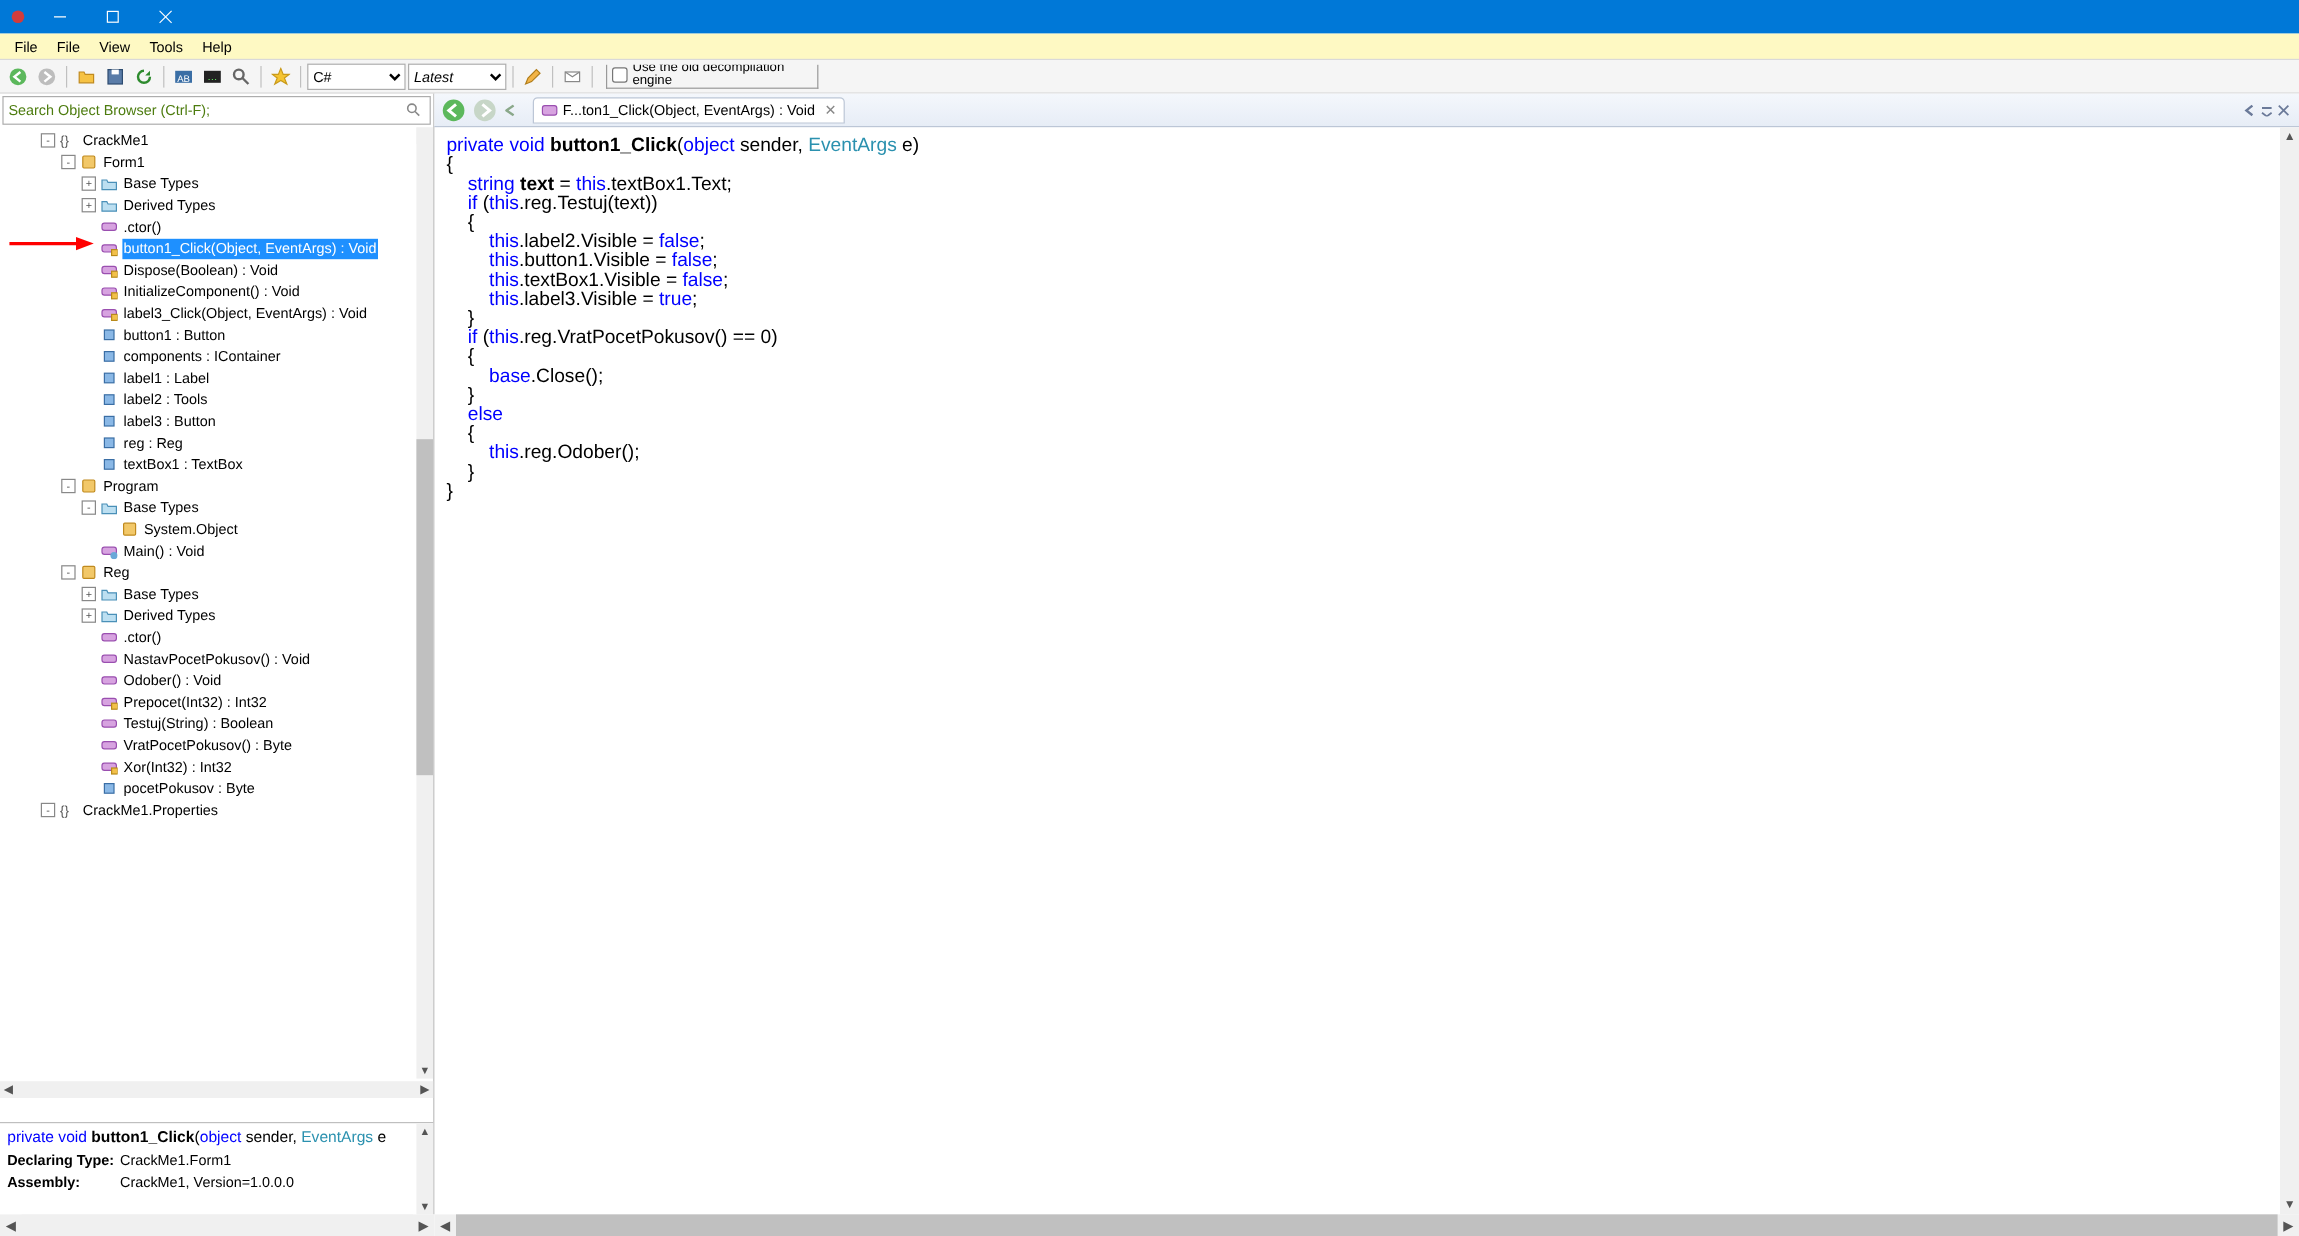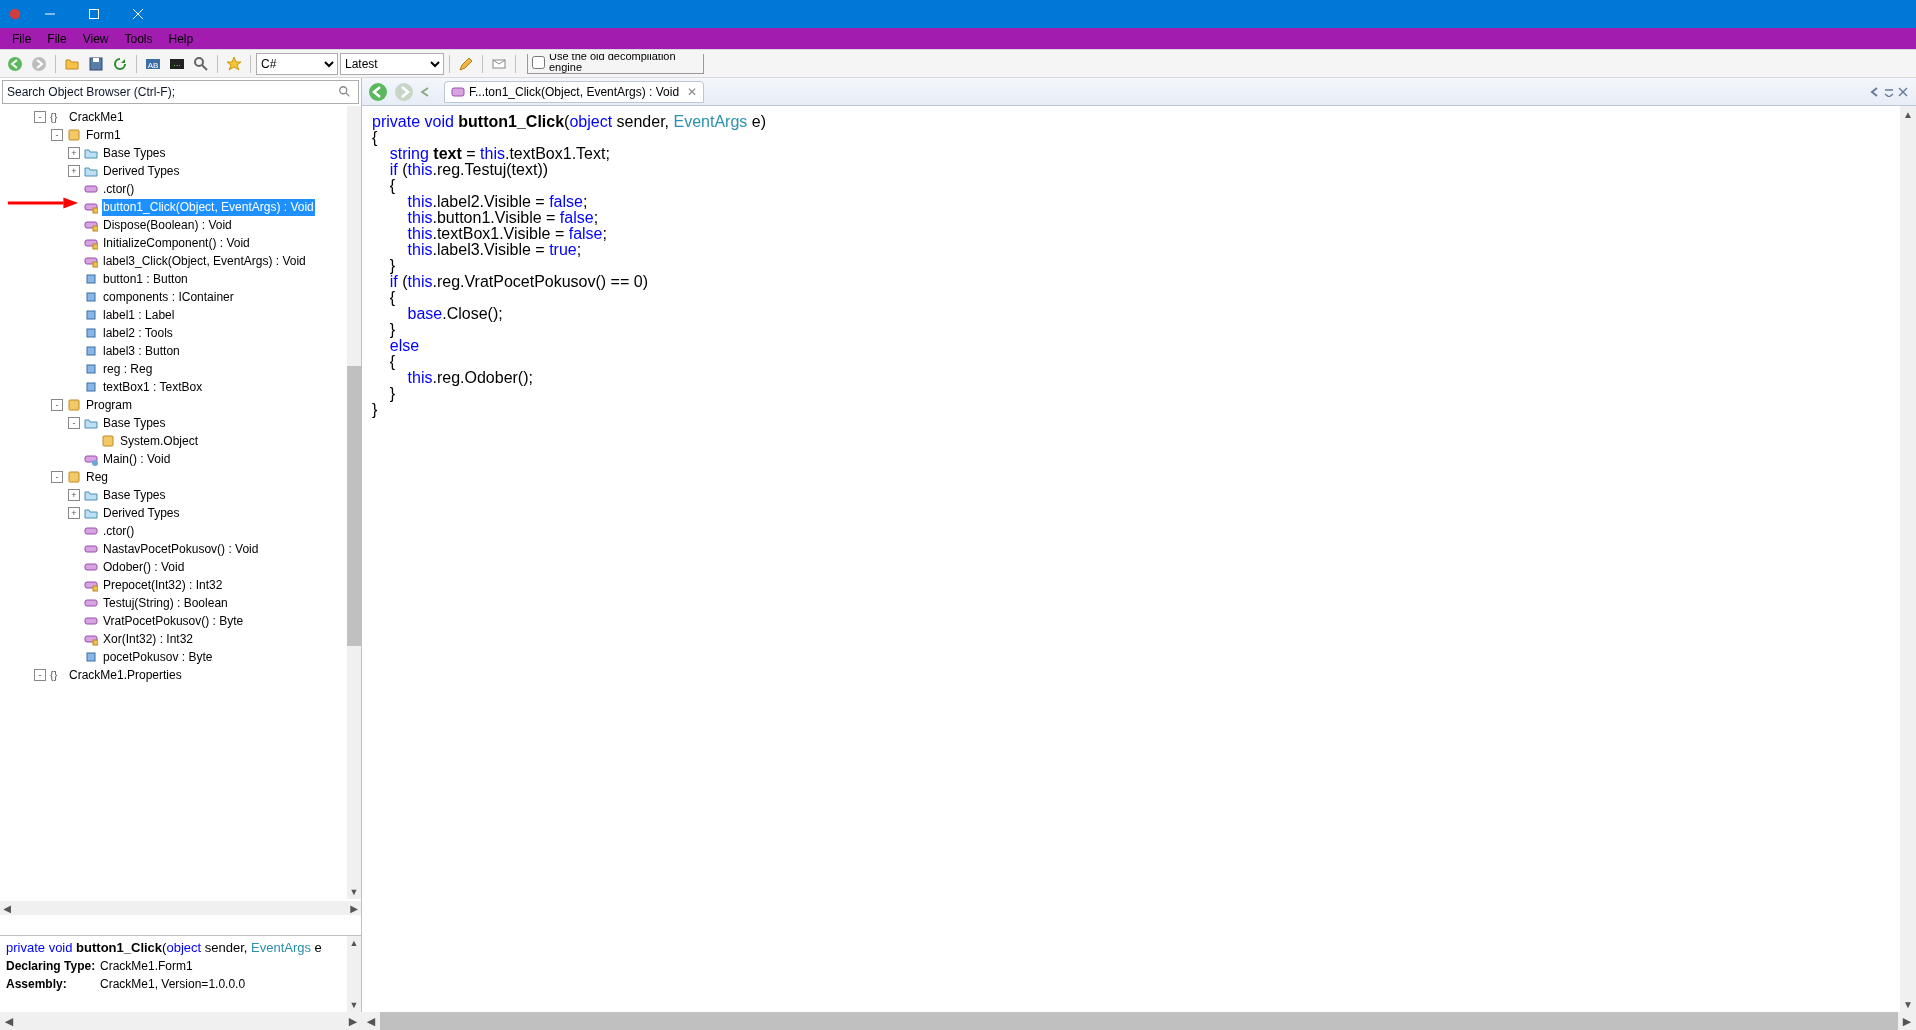--- a/index.html
+++ b/index.html
@@ -6,39 +6,39 @@
 html, body { width: 1916px; height: 1030px; overflow: hidden; background: #fff; }
 
 
 .titlebar { height: 28px; background: #0078d7; color: #fff; display: flex; align-items: center; padding: 0 8px; font-size: 12px; }
 .titlebar .app-icon { width: 14px; height: 14px; margin-right: 6px; }
 .titlebar .title-text { flex: 1; }
 .titlebar .win-btn { width: 44px; height: 28px; display: flex; align-items: center; justify-content: center; color: #fff; }
 .titlebar .win-btn svg { width: 12px; height: 12px; stroke: #fff; stroke-width: 1; fill: none; }
 
 
-.menubar { height: 22px; background: #a21caf; border-bottom: 1px solid #d9d9d9; display: flex; align-items: center; padding: 0 4px; font-size: 12px; }
+.menubar { height: 22px; background: #fef9c3; border-bottom: 1px solid #d9d9d9; display: flex; align-items: center; padding: 0 4px; font-size: 12px; }
 .menubar .menu-item { padding: 2px 8px; cursor: default; }
 
 
 .toolbar { height: 28px; background: #f5f5f5; border-bottom: 1px solid #d9d9d9; display: flex; align-items: center; padding: 0 4px; gap: 2px; font-size: 12px; }
 .toolbar .tb-btn { width: 22px; height: 22px; display: flex; align-items: center; justify-content: center; border: 1px solid transparent; }
 .toolbar .sep { width: 1px; height: 18px; background: #c0c0c0; margin: 0 3px; }
 .toolbar select { height: 22px; font-size: 12px; border: 1px solid #adadad; background: #fff; }
 .toolbar .lang-select { width: 82px; }
-.toolbar .ver-select { width: 104px; }
+.toolbar .ver-select { width: 82px; font-style: italic; }
 .toolbar .engine-box { margin-left: 6px; border: 1px solid #999; border-top: none; padding: 0 4px 2px 4px; font-size: 11px; line-height: 11px; display: flex; align-items: center; gap: 4px; height: 20px; overflow: hidden; }
 .toolbar .engine-box input { margin: 0; }
 
 
 .main { display: flex; height: calc(1030px - 28px - 22px - 28px - 18px); }
 
 
 .left-pane { width: 362px; border-right: 1px solid #bfbfbf; display: flex; flex-direction: column; }
-.search-box { height: 24px; margin: 2px; border: 1px solid #adadad; display: flex; align-items: center; padding: 0 4px; font-size: 12px; color: #0f172a; position: relative; }
+.search-box { height: 24px; margin: 2px; border: 1px solid #adadad; display: flex; align-items: center; padding: 0 4px; font-size: 12px; color: #4d7c0f; position: relative; }
 .search-box .mag { position: absolute; right: 6px; width: 14px; height: 14px; }
 .tree-wrap { flex: 1; overflow: hidden; position: relative; }
 .tree-scroll-track { position: absolute; right: 0; top: 0; bottom: 14px; width: 14px; background: #f0f0f0; }
 .tree-scroll-thumb { position: absolute; right: 0; top: 260px; width: 14px; height: 280px; background: #c0c0c0; }
 .tree-sb-btn { position: absolute; right: 0; width: 14px; height: 14px; background: #f0f0f0; display:flex; align-items:center; justify-content:center; font-size:9px; color:#555;}
 .tree { font-size: 12px; line-height: 17px; white-space: nowrap; padding: 2px 0; margin-right: 14px; }
 .tree .row { display: flex; align-items: center; height: 18px; cursor: default; }
 .tree .pad { display: inline-block; }
 .tree .exp { width: 12px; height: 12px; border: 1px solid #888; display: inline-flex; align-items: center; justify-content: center; font-size: 9px; line-height: 9px; color: #555; background:#fff; margin-right: 4px; }
 .tree .exp.none { border: none; background: transparent; }

